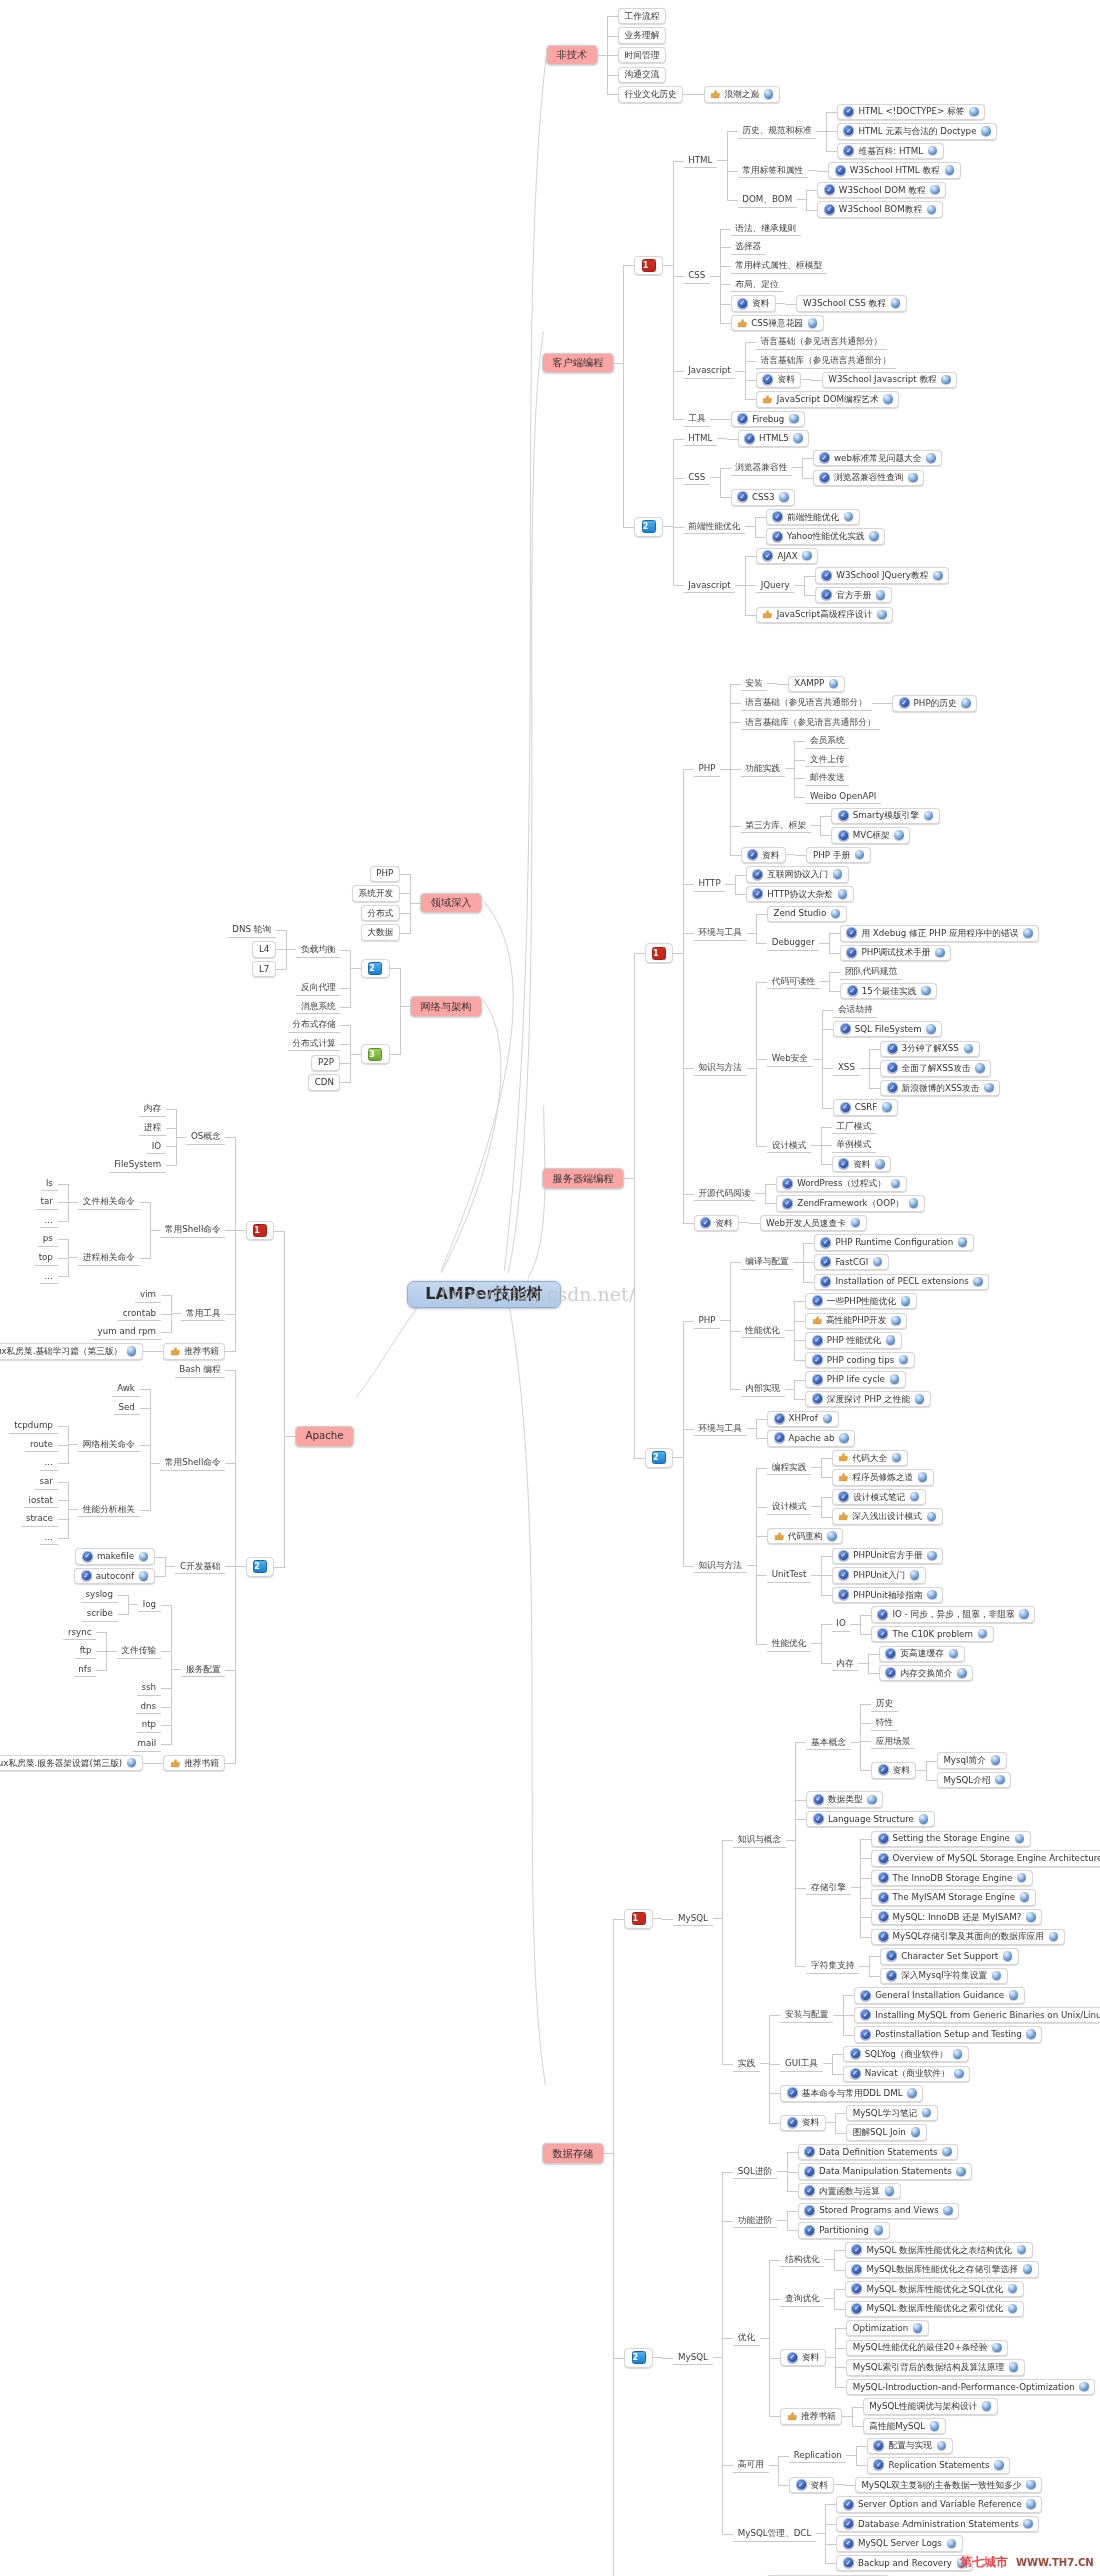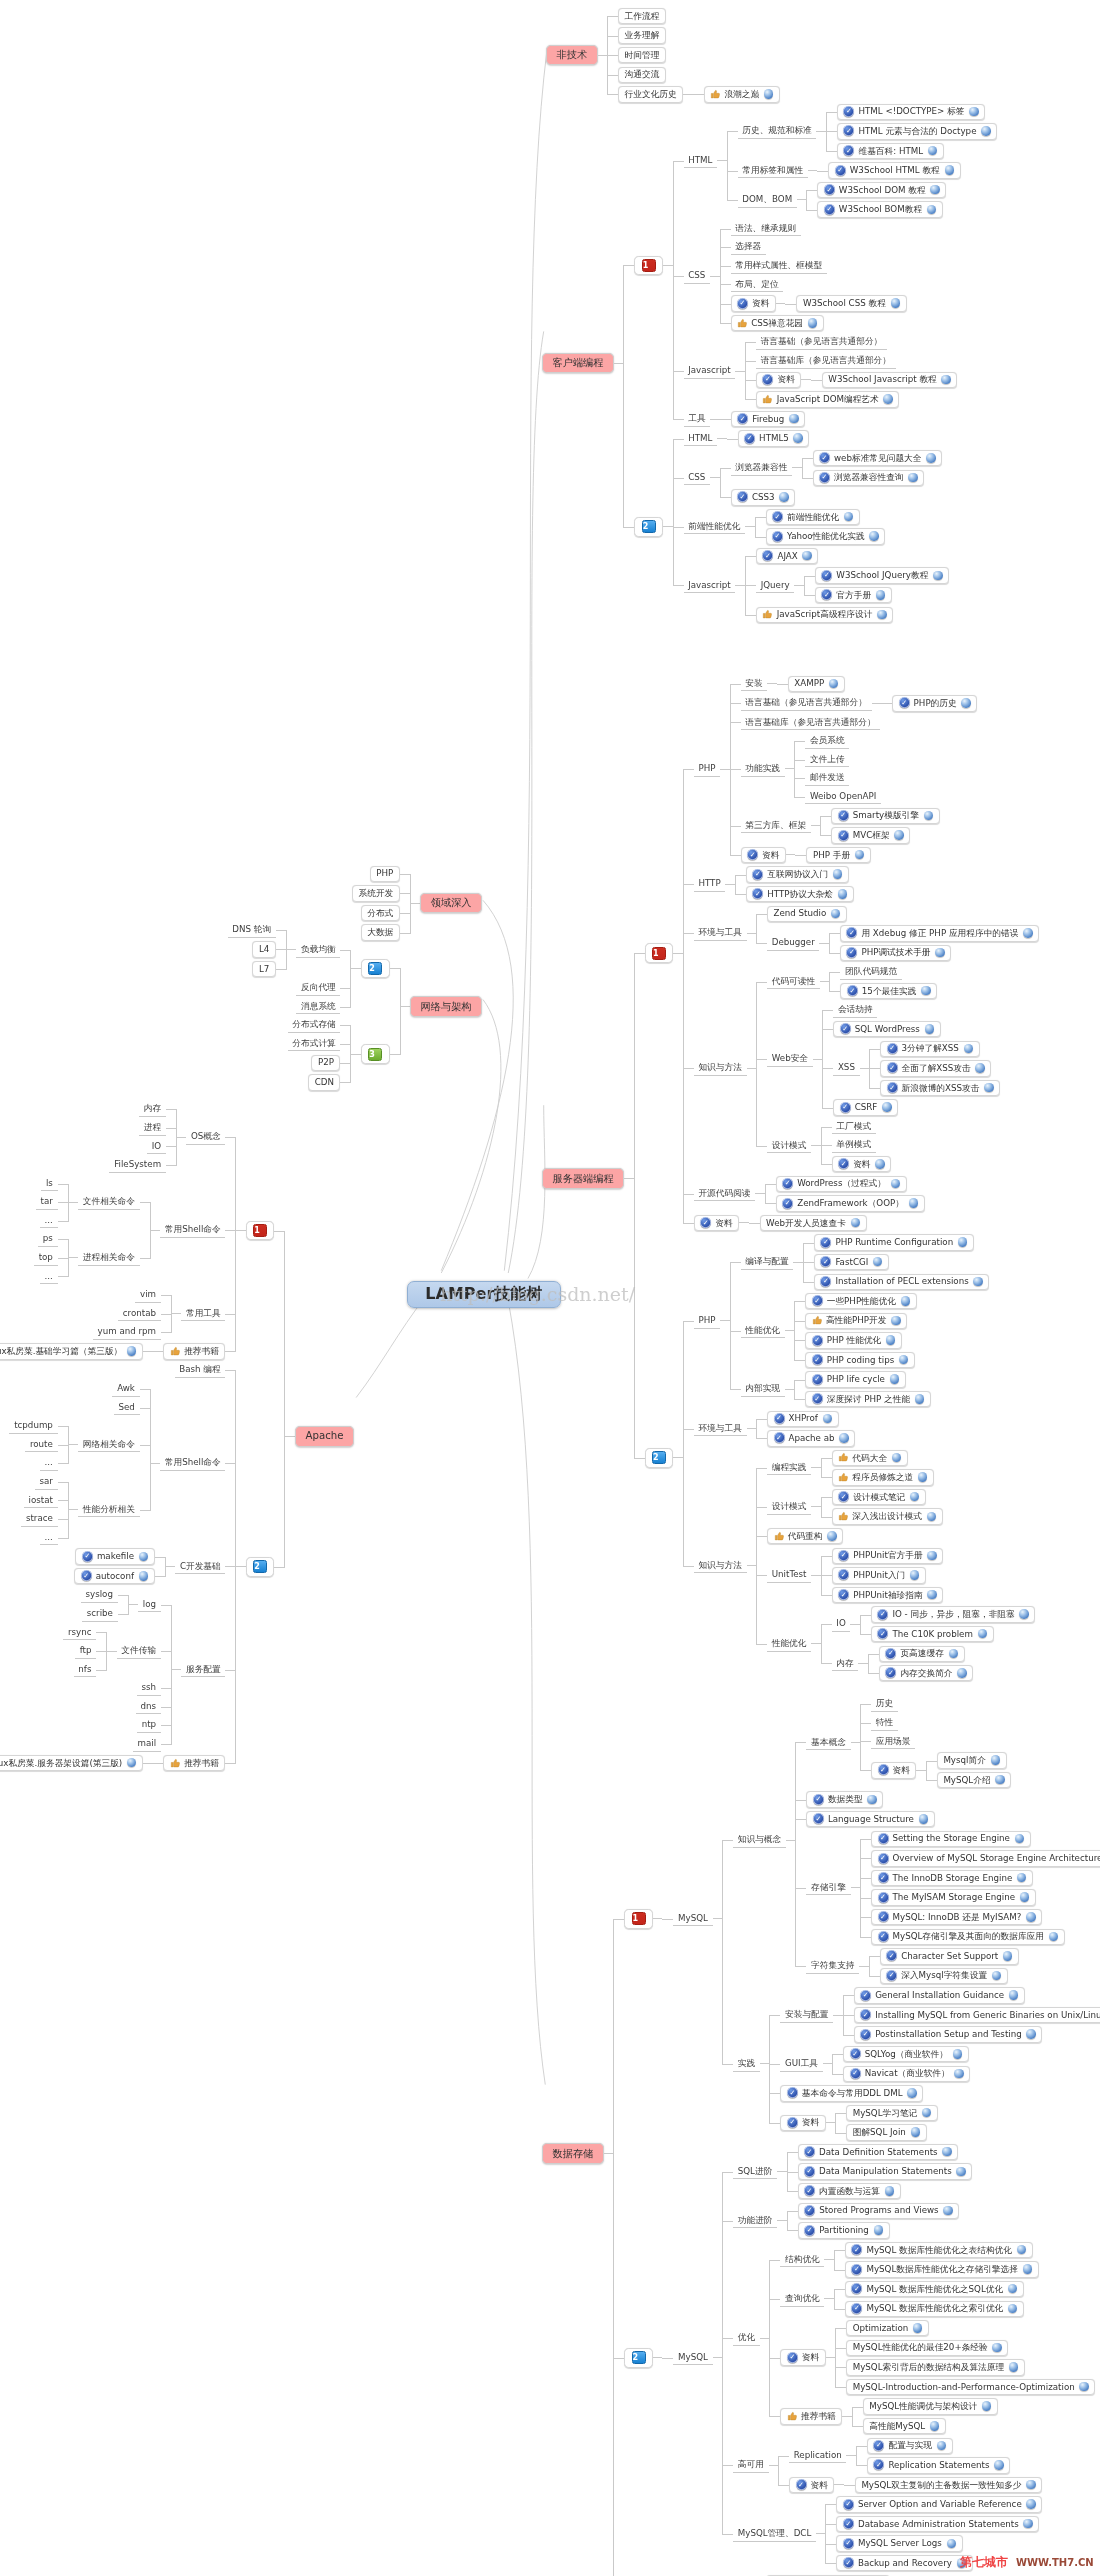--- a/index.html
+++ b/index.html
@@ -834,21 +834,21 @@
                             <div class="row">
                               <div class="node n-p">
                                 <span class="txt">会话劫持</span>
                               </div>
                             </div>
                           </div>
                           <div class="kid">
                             <div class="row">
                               <div class="node n-b">
                                 <span class="ic-check">✓</span>
-                                <span class="txt">SQL WordPress</span>
+                                <span class="txt">SQL FileSystem</span>
                                 <span class="ic-globe"></span>
                               </div>
                             </div>
                           </div>
                           <div class="kid">
                             <div class="row">
                               <div class="node n-p">
                                 <span class="txt">XSS</span>
                               </div>
                               <div class="stub"></div>

